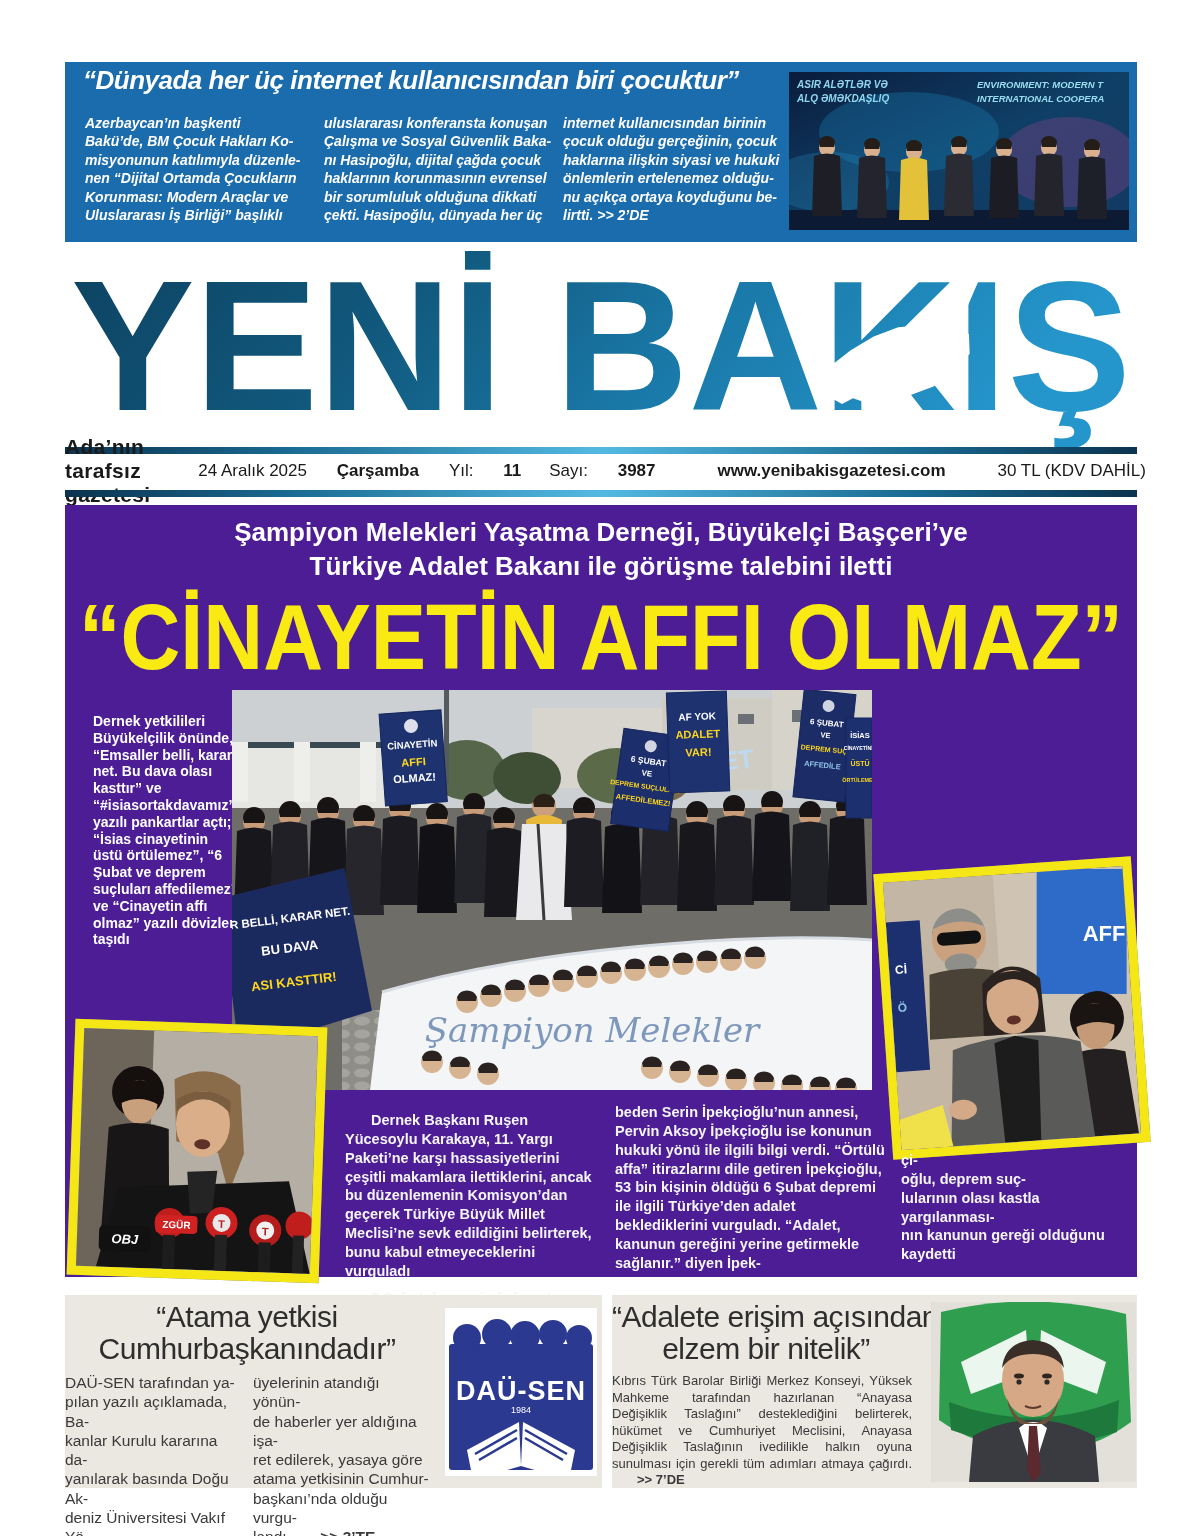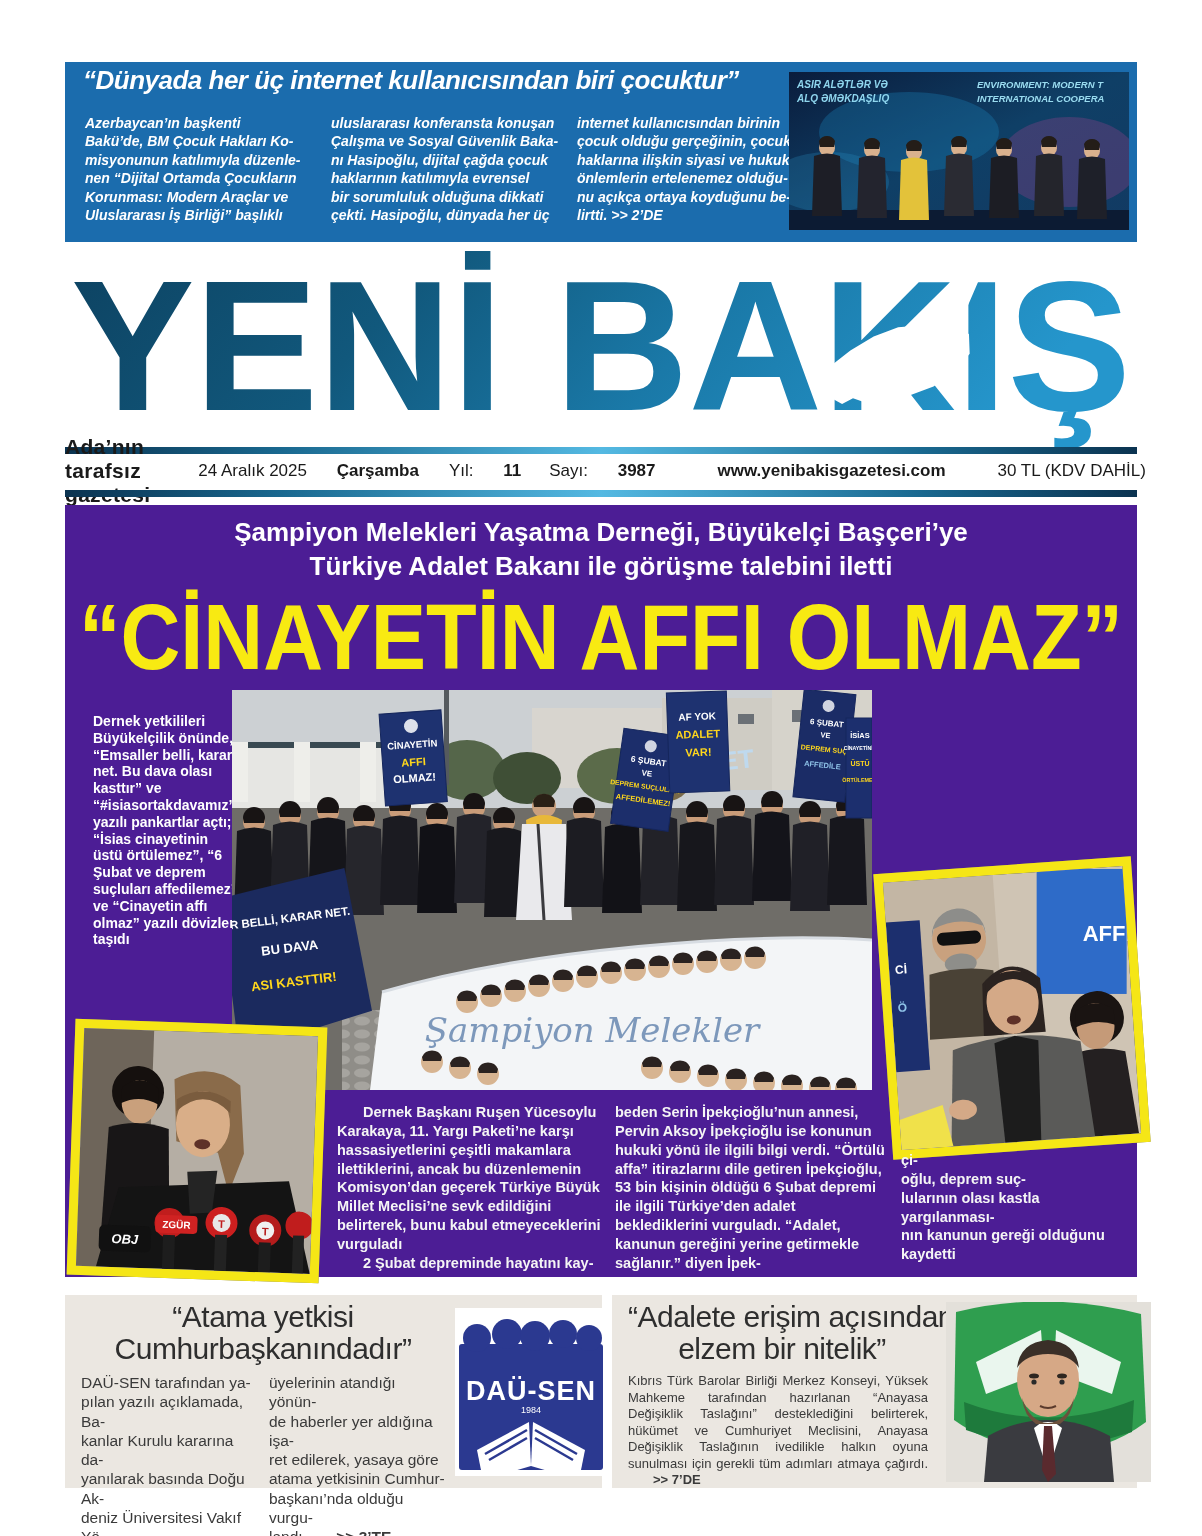--- a/index.html
+++ b/index.html
@@ -2,21 +2,21 @@
 <html><head>
 <meta charset="utf-8">
 <style>
   html,body{margin:0;padding:0;background:#ffffff;}
   .page{position:relative;width:1202px;height:1536px;background:#fff;
         font-family:"Liberation Sans",sans-serif;overflow:hidden;}
 
   
   .topbox{position:absolute;left:65px;top:62px;width:1072px;height:180px;background:#1b6cad;color:#fff;font-style:italic;}
   .topbox h2{position:absolute;left:18px;top:4px;margin:0;font-size:26px;letter-spacing:-0.5px;font-weight:bold;width:700px;line-height:1.1;}
-  .topcols{position:absolute;left:20px;top:52px;display:flex;gap:14px;}
+  .topcols{position:absolute;left:20px;top:52px;display:flex;gap:7px;}
   .topcol{width:232px;font-size:14px;font-weight:bold;line-height:1.32;white-space:pre-line;}
   .topphoto{position:absolute;right:8px;top:10px;width:340px;height:158px;}
 
   
   .masthead{position:absolute;left:65px;top:248px;width:1072px;height:200px;}
   .island{position:absolute;left:738px;top:22px;width:240px;height:165px;transform:rotate(-14deg);}
 
   .rule{position:absolute;left:65px;width:1072px;height:7px;
         background:linear-gradient(90deg,#0b3350 0%,#19688f 20%,#54b9e2 50%,#19688f 80%,#0b3350 100%);}
   .rule1{top:447px;} .rule2{top:490px;}
@@ -32,29 +32,29 @@
   .k1{top:12px;} .k2{top:46px;}
   .bighead{position:absolute;left:0;top:82px;width:1072px;height:104px;}
   .sidebar{position:absolute;left:28px;top:208px;width:146px;font-size:14px;font-weight:bold;line-height:1.2;}
   .mainphoto{position:absolute;left:167px;top:185px;width:640px;height:400px;}
   .inset{position:absolute;border:9px solid #f5e616;overflow:hidden;background:#777;}
   .inset-right{left:818px;top:360px;width:240px;height:268px;transform:rotate(-4deg);}
   .inset-left{left:6px;top:518px;width:234px;height:238px;transform:rotate(2deg);}
   .bodycols{position:absolute;left:272px;top:598px;width:800px;display:flex;}
   .bcol{font-size:14.5px;font-weight:bold;line-height:1.3;color:#f5f5f5;}
   .bcol1{width:270px;} .bcol2{width:272px;margin-left:8px;} .bcol3{width:228px;margin-left:14px;padding-top:48px;}
-  .bcol p{margin:0;text-indent:26px;}
+  .bcol p{margin:8px;text-indent:26px;}
   .preline{white-space:pre-line;}
   .pageref{text-align:right;font-size:17px;font-weight:bold;margin-top:28px;}
 
   
   .story{position:absolute;top:1295px;height:193px;background:#ebe7e1;display:flex;}
   .story-left{left:65px;width:537px;}
   .story-right{left:612px;width:525px;}
-  .st-text{padding:6px 10px 0 16px;}
+  .st-text{padding:6px 10px 0 0;}
   .st-head{font-size:30px;font-weight:400;color:#2e2e2e;text-align:center;line-height:1.07;letter-spacing:-0.5px;white-space:nowrap;}
   .st-cols{display:flex;gap:12px;margin-top:8px;}
   .st-col{width:176px;font-size:15.5px;color:#3a3a3a;line-height:1.24;white-space:pre-line;}
   .logoarea{width:168px;display:flex;align-items:center;justify-content:center;}
   .st-body{width:312px;font-size:13px;color:#3a3a3a;line-height:1.27;margin-top:8px;text-align:justify;}
   .photoarea{width:207px;display:flex;align-items:center;justify-content:center;}
 </style>
 </head>
 <body>
 
@@ -65,21 +65,21 @@
     <div class="topcols">
       <div class="topcol">Azerbaycan’ın başkenti
 Bakü’de, BM Çocuk Hakları Ko-
 misyonunun katılımıyla düzenle-
 nen “Dijital Ortamda Çocukların
 Korunması: Modern Araçlar ve
 Uluslararası İş Birliği” başlıklı</div>
       <div class="topcol">uluslararası konferansta konuşan
 Çalışma ve Sosyal Güvenlik Baka-
 nı Hasipoğlu, dijital çağda çocuk
-haklarının katılımıyla evrensel
+haklarının korunmasının evrensel
 bir sorumluluk olduğuna dikkati
 çekti. Hasipoğlu, dünyada her üç</div>
       <div class="topcol">internet kullanıcısından birinin
 çocuk olduğu gerçeğinin, çocuk
 haklarına ilişkin siyasi ve hukuki
 önlemlerin ertelenemez olduğu-
 nu açıkça ortaya koyduğunu be-
 lirtti. &gt;&gt; 2’DE</div>
     </div>
     <svg class="topphoto" viewBox="0 0 340 158">

